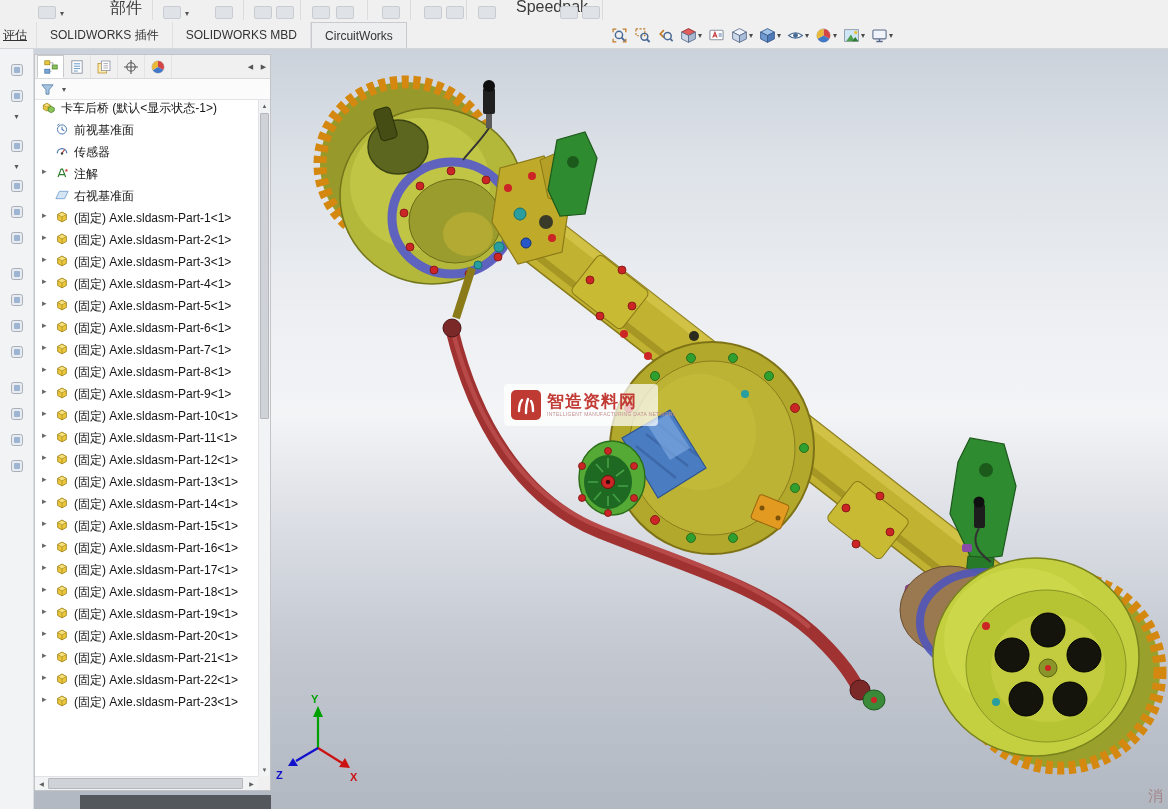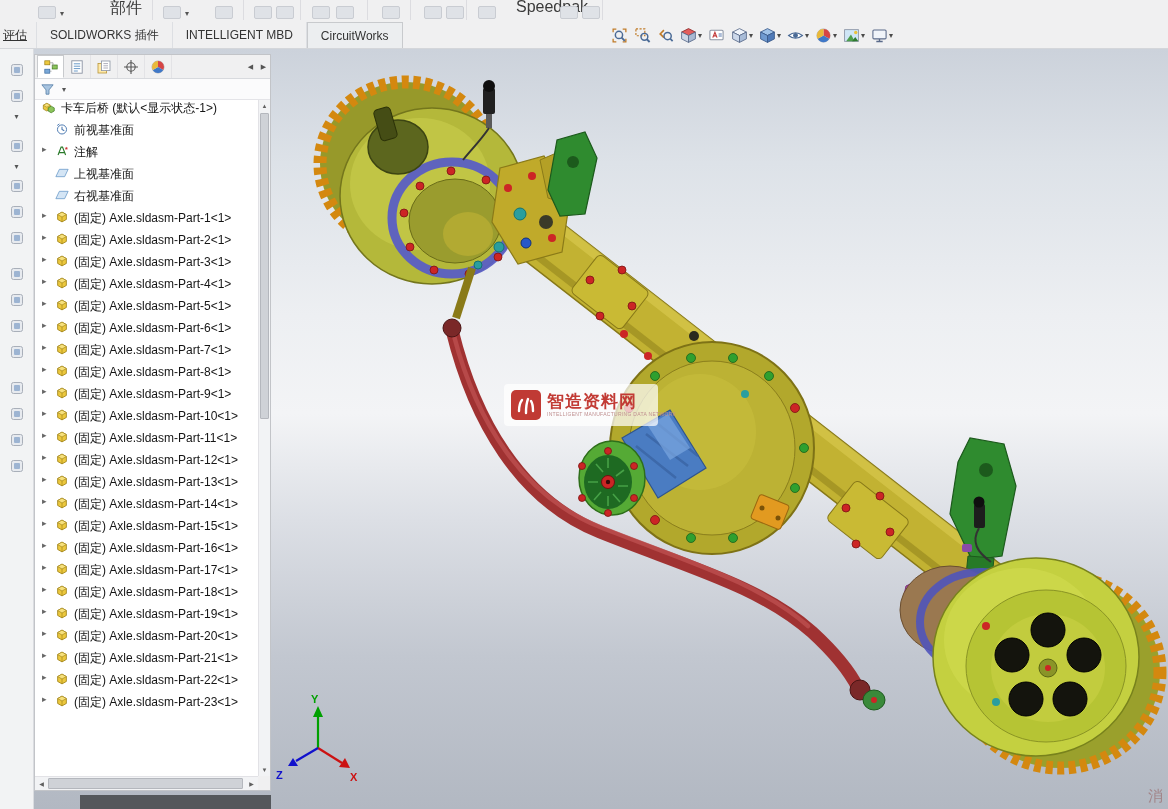--- a/index.html
+++ b/index.html
@@ -107,21 +107,21 @@
 
 <div class="tab-row">
   <div class="cmd-tabs" id="cmd-tabs">
       <div class="cmd-tab first">
         <span>评估</span>
       </div>
       <div class="cmd-tab">
         <span>SOLIDWORKS 插件</span>
       </div>
       <div class="cmd-tab">
-        <span>INTELLIGENT MBD</span>
+        <span>SOLIDWORKS MBD</span>
       </div>
       <div class="cmd-tab boxed">
         <span>CircuitWorks</span>
       </div>
     </div>
 </div>
 
 <div class="headsup" id="headsup">
     <div class="hbtn">
       <span style="display:flex">
@@ -590,37 +590,39 @@
         <span class="ticon">
           <svg width="14" height="14" viewBox="0 0 16 16" aria-hidden="true">
             <circle cx="8" cy="8.5" r="5.2" fill="#fff" stroke="#4a78b0" stroke-width="1.1"></circle>
             <path d="M8 5.5V8.5L10.6 10" fill="none" stroke="#4a78b0" stroke-width="1.2"></path>
             <path d="M2.5 4L5 2.2" stroke="#4a78b0" stroke-width="1.1"></path>
           </svg>
         </span>
         <span class="tlabel">前视基准面</span>
       </div>
       <div class="tree-row">
+        <span class="expander"></span>
+        <span class="ticon">
+          <svg width="14" height="14" viewBox="0 0 16 16" aria-hidden="true">
+            <path d="M2.6 10.6a5.4 5.4 0 0110.8 0" fill="none" stroke="#4a78b0" stroke-width="1.4"></path>
+            <path d="M8 10.6L11 6.2" stroke="#c03030" stroke-width="1.2"></path>
+            <circle cx="8" cy="10.8" r="1.4" fill="#444"></circle>
+          </svg>
+        </span>
+        <span class="tlabel">传感器</span>
+      </div>
+      <div class="tree-row">
         <span class="expander">▸</span>
         <span class="ticon">
           <svg width="14" height="14" viewBox="0 0 16 16" aria-hidden="true">
             <path d="M3.5 12.5L7 3.5h1.6l3.5 9M5 9.8h5.6" fill="none" stroke="#2a7a2a" stroke-width="1.3"></path>
             <path d="M13 3l.6 1.2 1.3.2-.95.9.22 1.3L13 6l-1.17.6.22-1.3-.95-.9 1.3-.2z" fill="#cc3333"></path>
           </svg>
         </span>
         <span class="tlabel">注解</span>
-      </div>
-      <div class="tree-row">
-        <span class="expander"></span>
-        <span class="ticon">
-          <svg width="14" height="14" viewBox="0 0 16 16" aria-hidden="true">
-            <polygon points="1,12.2 5,3.8 15,3.8 11,12.2" fill="#cfe2f4" fill-opacity="0.9" stroke="#6a9ac8" stroke-width="0.9"></polygon>
-          </svg>
-        </span>
-        <span class="tlabel">上视基准面</span>
       </div>
       <div class="tree-row">
         <span class="expander"></span>
         <span class="ticon">
           <svg width="14" height="14" viewBox="0 0 16 16" aria-hidden="true">
             <polygon points="1,12.2 5,3.8 15,3.8 11,12.2" fill="#cfe2f4" fill-opacity="0.9" stroke="#6a9ac8" stroke-width="0.9"></polygon>
           </svg>
         </span>
         <span class="tlabel">右视基准面</span>
       </div>

